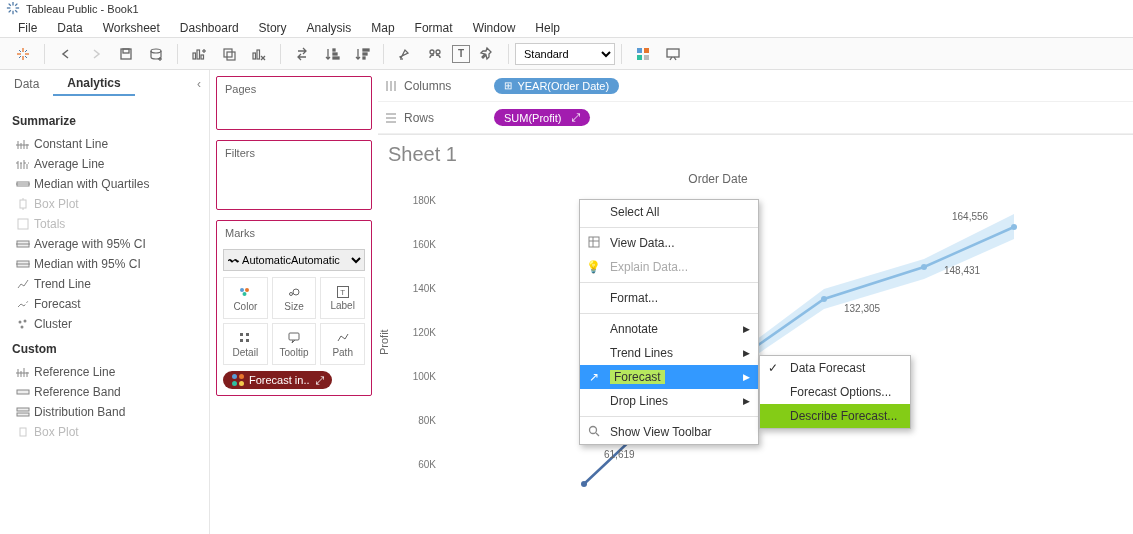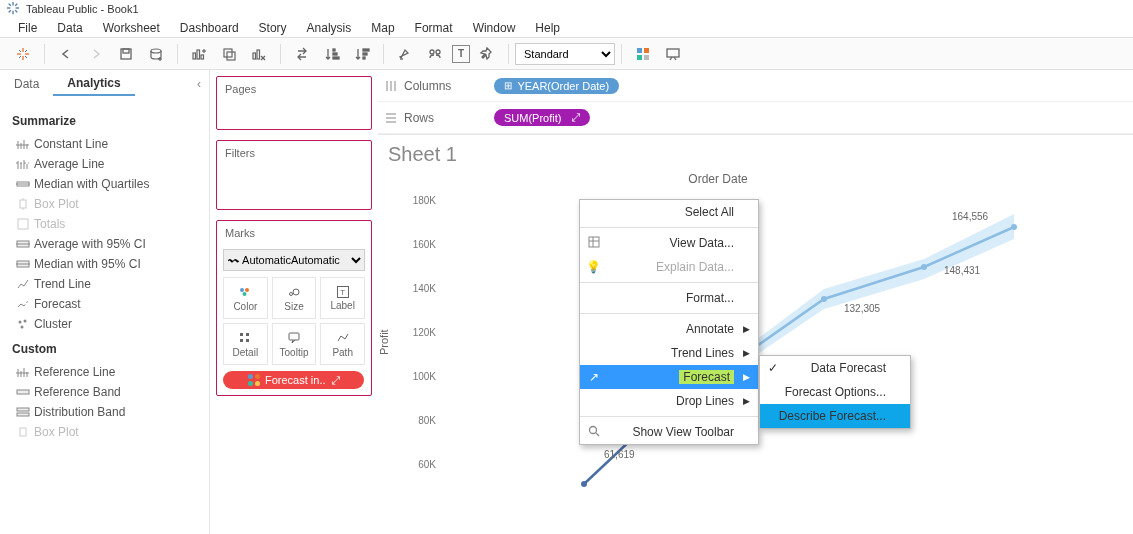--- a/index.html
+++ b/index.html
@@ -32,21 +32,21 @@
 .aitem.dis .ai-icon { color: #ccc; }
 
 .midcol { width: 168px; display: flex; flex-direction: column; padding: 6px 6px; gap: 10px; }
 .card { border: 1px solid #be185d; border-radius: 2px; }
 .card-h { padding: 6px 8px; font-size: 11px; color: #666; }
 .marks-body { padding: 4px 6px 6px 6px; }
 .marks-body select { width: 100%; font-size: 11px; height: 22px; border: 1px solid #ccc; }
 .mgrid { display: grid; grid-template-columns: repeat(3, 1fr); gap: 4px; margin-top: 6px; }
 .mcell { border: 1px solid #e6e6e6; height: 42px; display: flex; flex-direction: column; align-items: center; justify-content: center; font-size: 10px; color: #666; }
 .mcell svg { margin-bottom: 2px; }
-.pill-fc { display: inline-flex; align-items: center; background: #ef4444; color: #fff; border-radius: 10px; padding: 2px 24px; font-size: 11px; margin-top: 6px; }
+.pill-fc { display: inline-flex; align-items: center; background: #7f1d1d; color: #fff; border-radius: 10px; padding: 2px 8px; font-size: 11px; margin-top: 6px; }
 .pill-fc .dotsq { width: 14px; height: 14px; margin-right: 4px; display: inline-flex; flex-wrap: wrap; }
 .pill-fc .dotsq span { width: 5px; height: 5px; border-radius: 50%; margin: 1px; }
 
 .viewcol { flex: 1; display: flex; flex-direction: column; }
 .shelves { border-bottom: 1px solid #e6e6e6; }
 .shelf { display: flex; align-items: center; height: 32px; border-bottom: 1px solid #f0f0f0; padding-left: 6px; }
 .shelf .slabel { width: 110px; display: flex; align-items: center; color: #666; font-size: 12px; }
 .shelf .slabel svg { margin-right: 6px; }
 .pill { display: inline-flex; align-items: center; border-radius: 11px; padding: 2px 10px; font-size: 11px; color: #fff; }
 .pill.blue { background: #5a9bd4; }
@@ -57,23 +57,23 @@
 .sheet-area { flex: 1; position: relative; padding: 8px 10px; }
 .sheet-title { font-size: 20px; color: #888; font-weight: 300; }
 .chart-title { text-align: center; color: #666; font-size: 12px; margin-top: 6px; width: 560px; margin-left: 50px; }
 
 .chart { position: absolute; left: 16px; top: 60px; width: 700px; height: 330px; }
 .ylabel { position: absolute; left: -16px; top: 160px; transform: rotate(-90deg); transform-origin: left top; font-size: 11px; color: #666; }
 .ytick { position: absolute; left: 10px; font-size: 10px; color: #777; text-align: right; width: 32px; }
 .dlabel { position: absolute; font-size: 10px; color: #666; }
 
 .ctx-menu { position: absolute; background: #fff; border: 1px solid #bbb; box-shadow: 2px 3px 6px rgba(0,0,0,0.25); font-size: 12px; z-index: 50; }
-.ctx-menu .mi { padding: 5px 24px 5px 30px; display: flex; align-items: center; position: relative; white-space: nowrap; justify-content: flex-end; }
+.ctx-menu .mi { padding: 5px 24px 5px 30px; display: flex; align-items: center; position: relative; white-space: nowrap; }
 .ctx-menu .mi.hl { background: #3399ff; color: #fff; }
-.ctx-menu .mi.hl2 { background: #0ea5e9; color: #333; }
+.ctx-menu .mi.hl2 { background: #84cc16; color: #333; }
 .ctx-menu .mi.dis { color: #aaa; }
 .ctx-menu .mi .micon { position: absolute; left: 6px; width: 16px; text-align: center; color: #888; }
 .ctx-menu .mi.hl .micon { color: #fff; }
 .ctx-menu .mi .arrow { position: absolute; right: 8px; font-size: 9px; }
 .ctx-menu .msep { height: 1px; background: #e0e0e0; margin: 3px 0; }
 .ctx-menu .mi .chk { position: absolute; left: 8px; color: #333; }
 
 svg.ico { width: 14px; height: 14px; }
 svg.ico16 { width: 16px; height: 16px; }
 </style>

